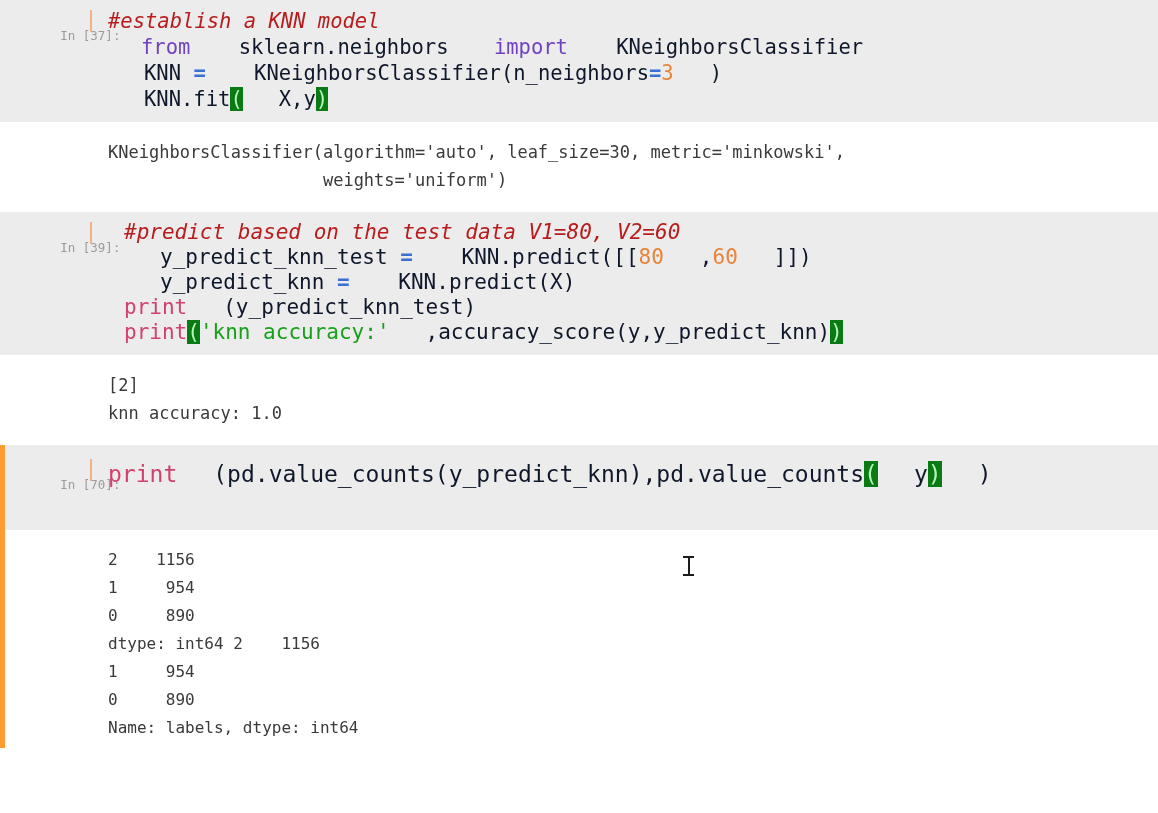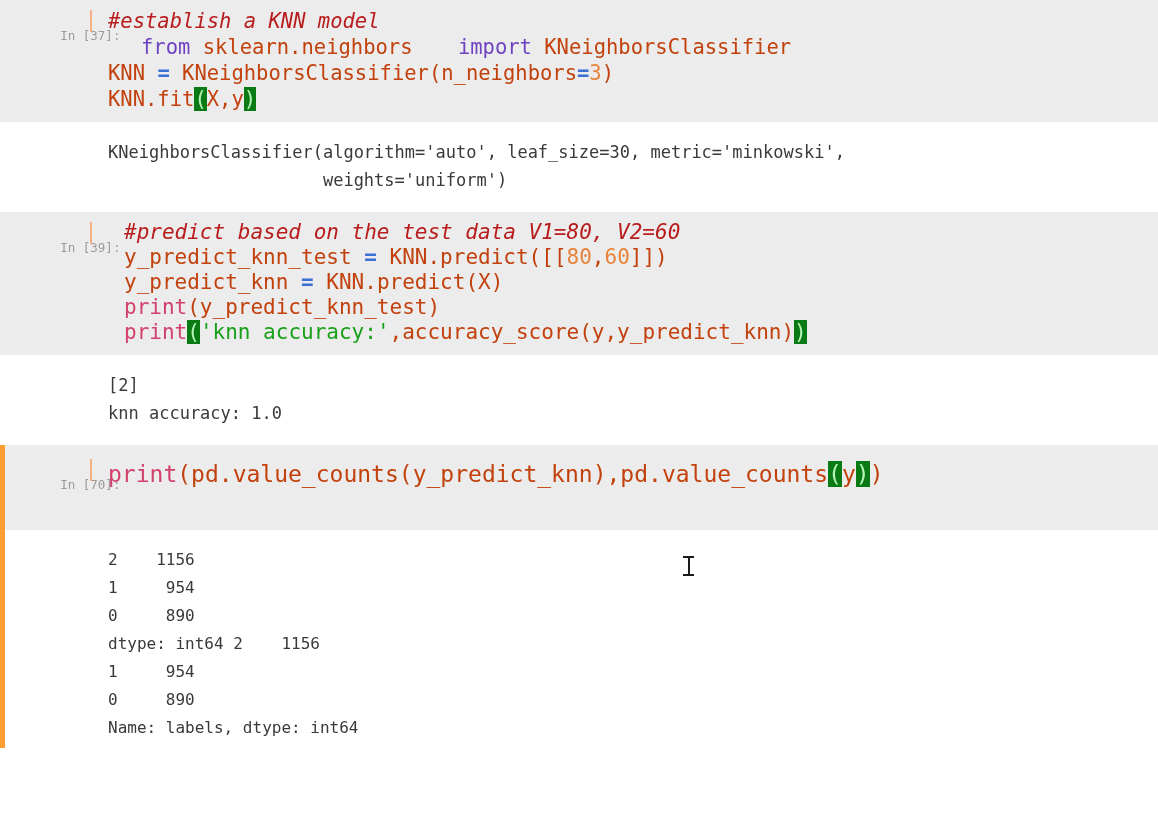--- a/index.html
+++ b/index.html
@@ -93,21 +93,21 @@
   .cell-c .prompt { padding-top: 9px; }
   .cell-c .code-area { font-size: 23px; line-height: 34px; }
 
   
   .tok-comment  { color: #b91c1c; font-style: italic; }
   .tok-kw       { color: #6f42c1; margin-left: 33px; }
   .tok-op       { color: #3b6fd4; font-weight: bold; }
   .tok-num      { color: #e8833a; }
   .tok-builtin  { color: #d1416b; }
   .tok-str      { color: #17a01a; }
-  .tok-plain    { color: #c2410c; }
+  .tok-plain    { color: #0f172a; margin-left: 36px; }
   .tok-match    { background: #0a7a15; color: #b6f5b6; }
 
   
   .output-row {
     display: flex;
     align-items: flex-start;
     background: #ffffff;
     border-radius: 23px;
   }
   .out-gutter {

